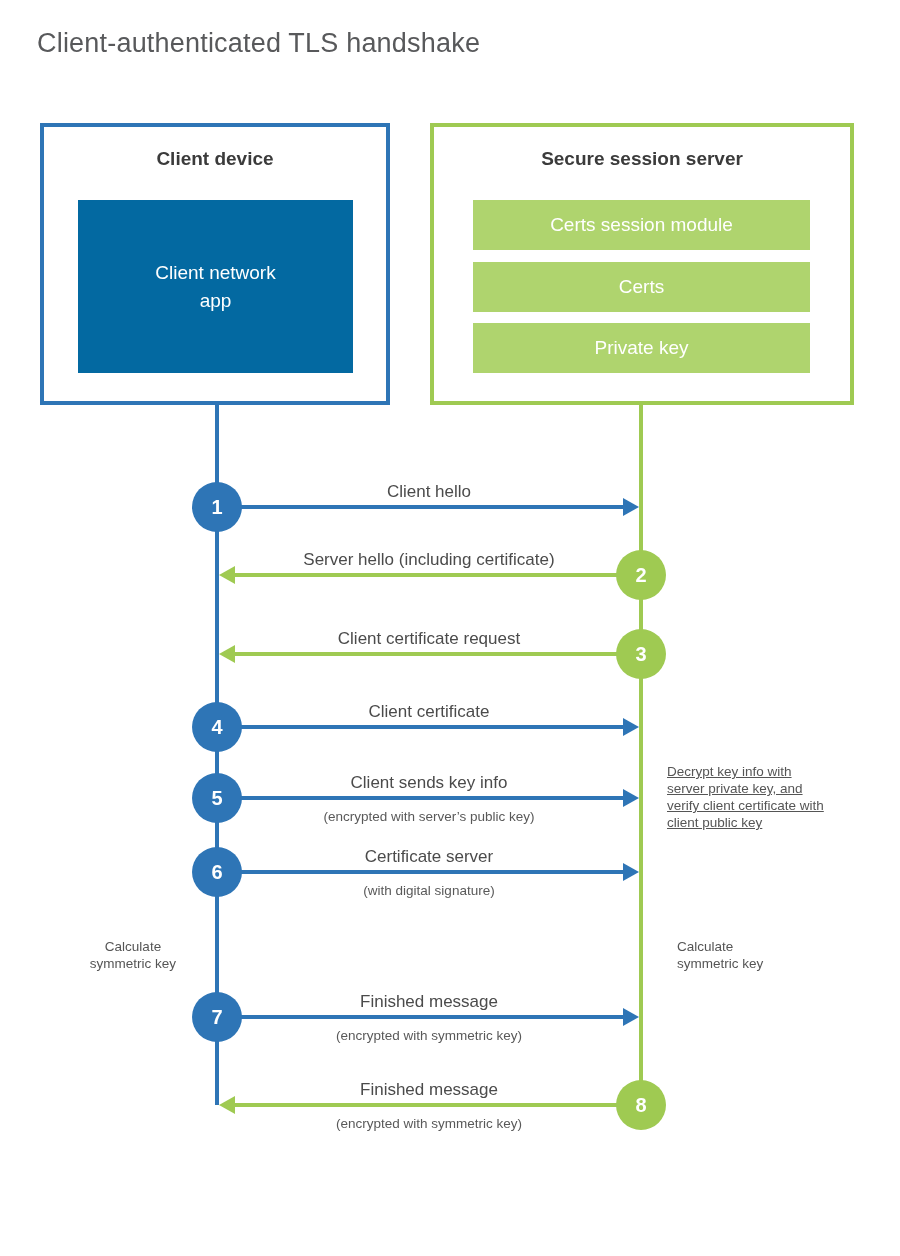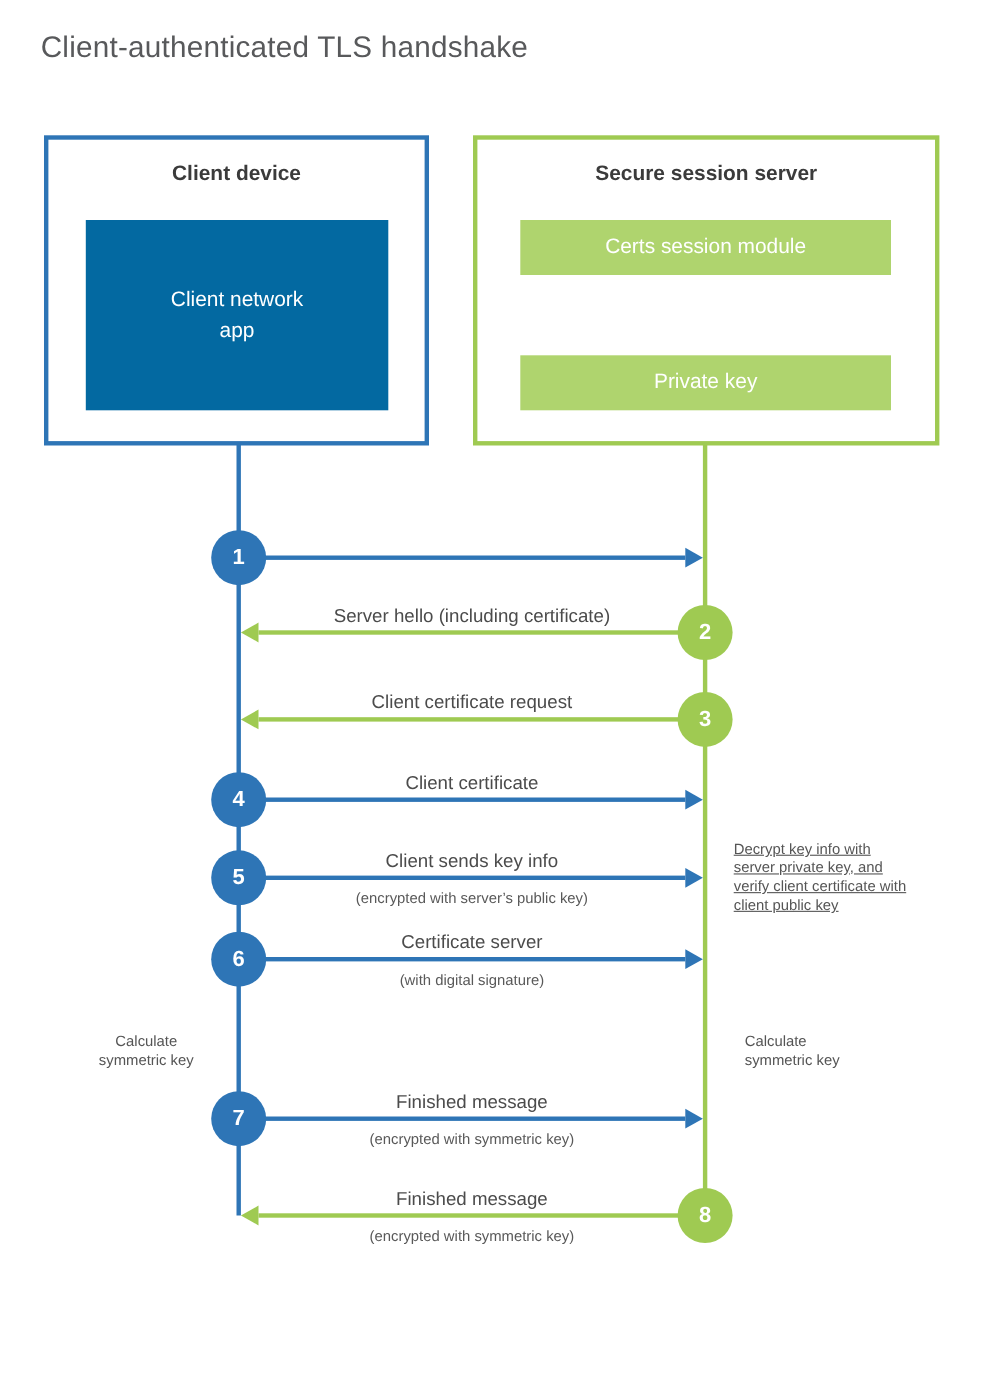--- a/index.html
+++ b/index.html
@@ -69,27 +69,29 @@
 
   <div class="actor-box client-box"></div>
   <div class="actor-title client-title">Client device</div>
   <div class="app-box">
     <span>Client network app</span>
   </div>
 
   <div class="actor-box server-box"></div>
   <div class="actor-title server-title">Secure session server</div>
   <div class="module-bar" style="top:200px">Certs session module</div>
+  <div class="module-bar" style="top:262px">Certs</div>
   <div class="module-bar" style="top:323px">Private key</div>
 
   <div class="lifeline blue"></div>
   <div class="lifeline green"></div>
 
   <div class="arrow-line blue" style="top:505px"></div>
   <div class="arrow-head right" style="top:498px"></div>
+  <div class="msg-label" style="top:481px">Client hello</div>
   <div class="step-circle blue" style="top:482px">1</div>
 
   <div class="arrow-line green" style="top:573px"></div>
   <div class="arrow-head left" style="top:566px"></div>
   <div class="msg-label" style="top:549px">Server hello (including certificate)</div>
   <div class="step-circle green" style="top:550px">2</div>
 
   <div class="arrow-line green" style="top:652px"></div>
   <div class="arrow-head left" style="top:645px"></div>
   <div class="msg-label" style="top:628px">Client certificate request</div>

